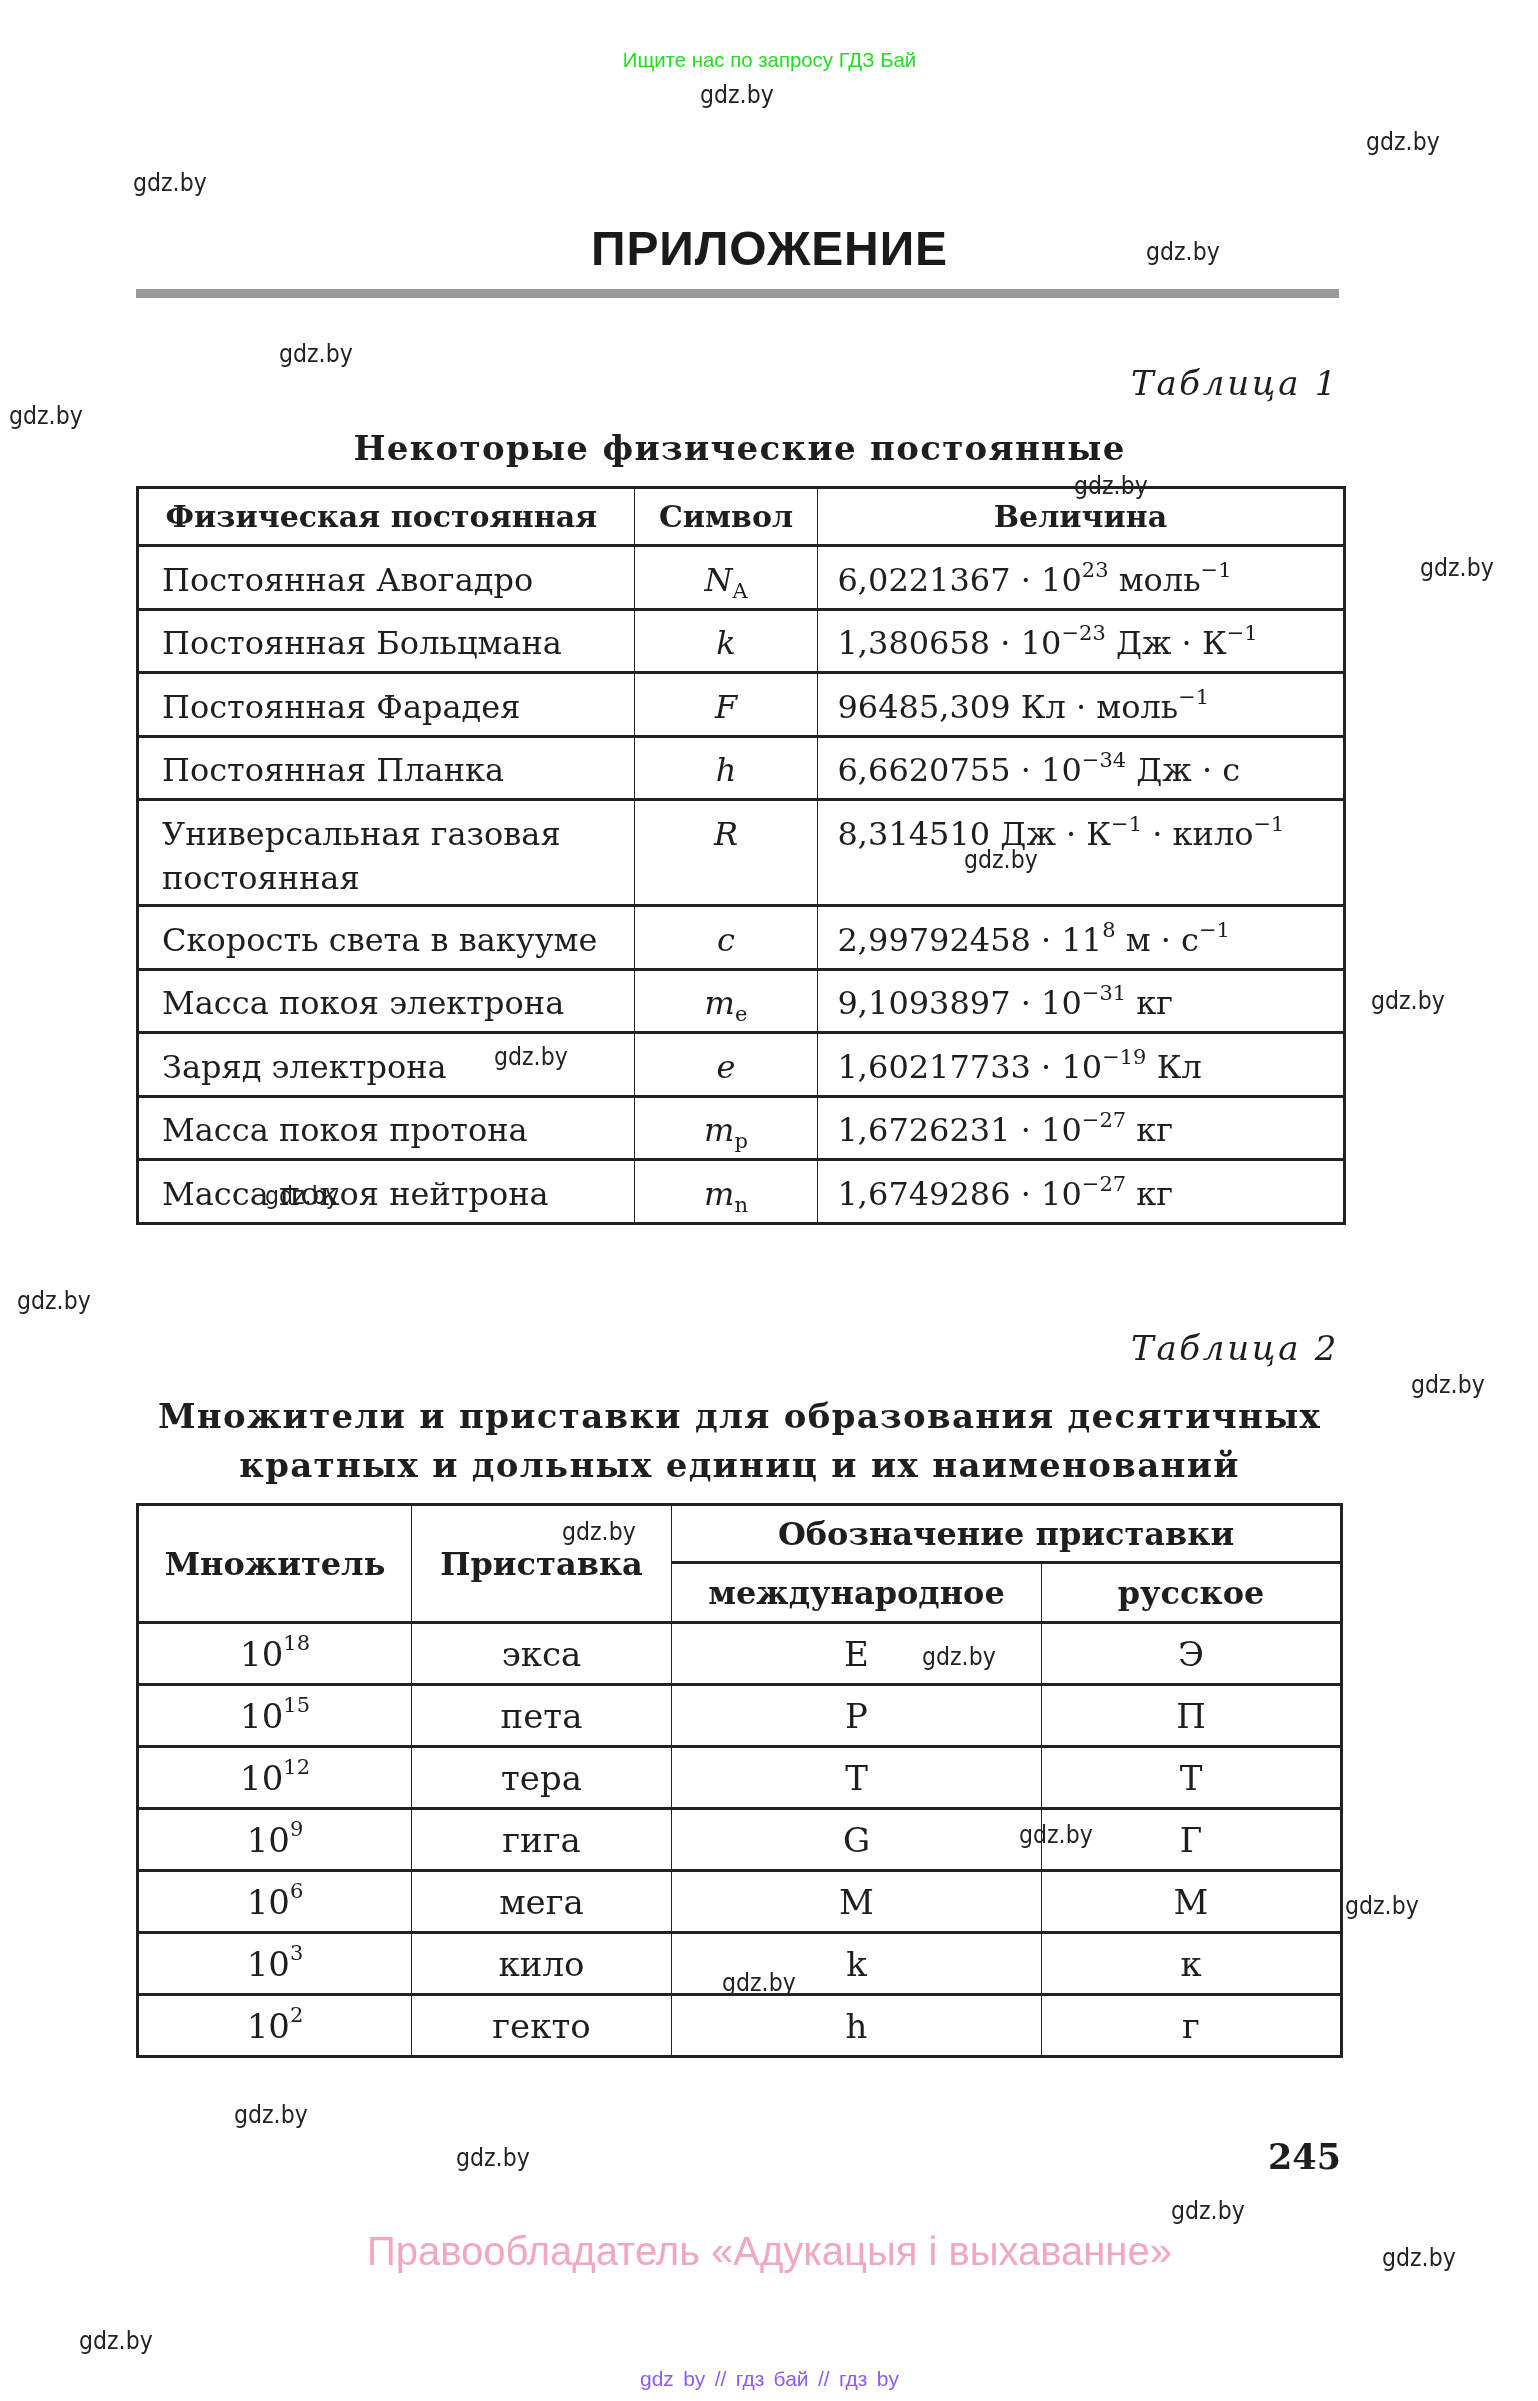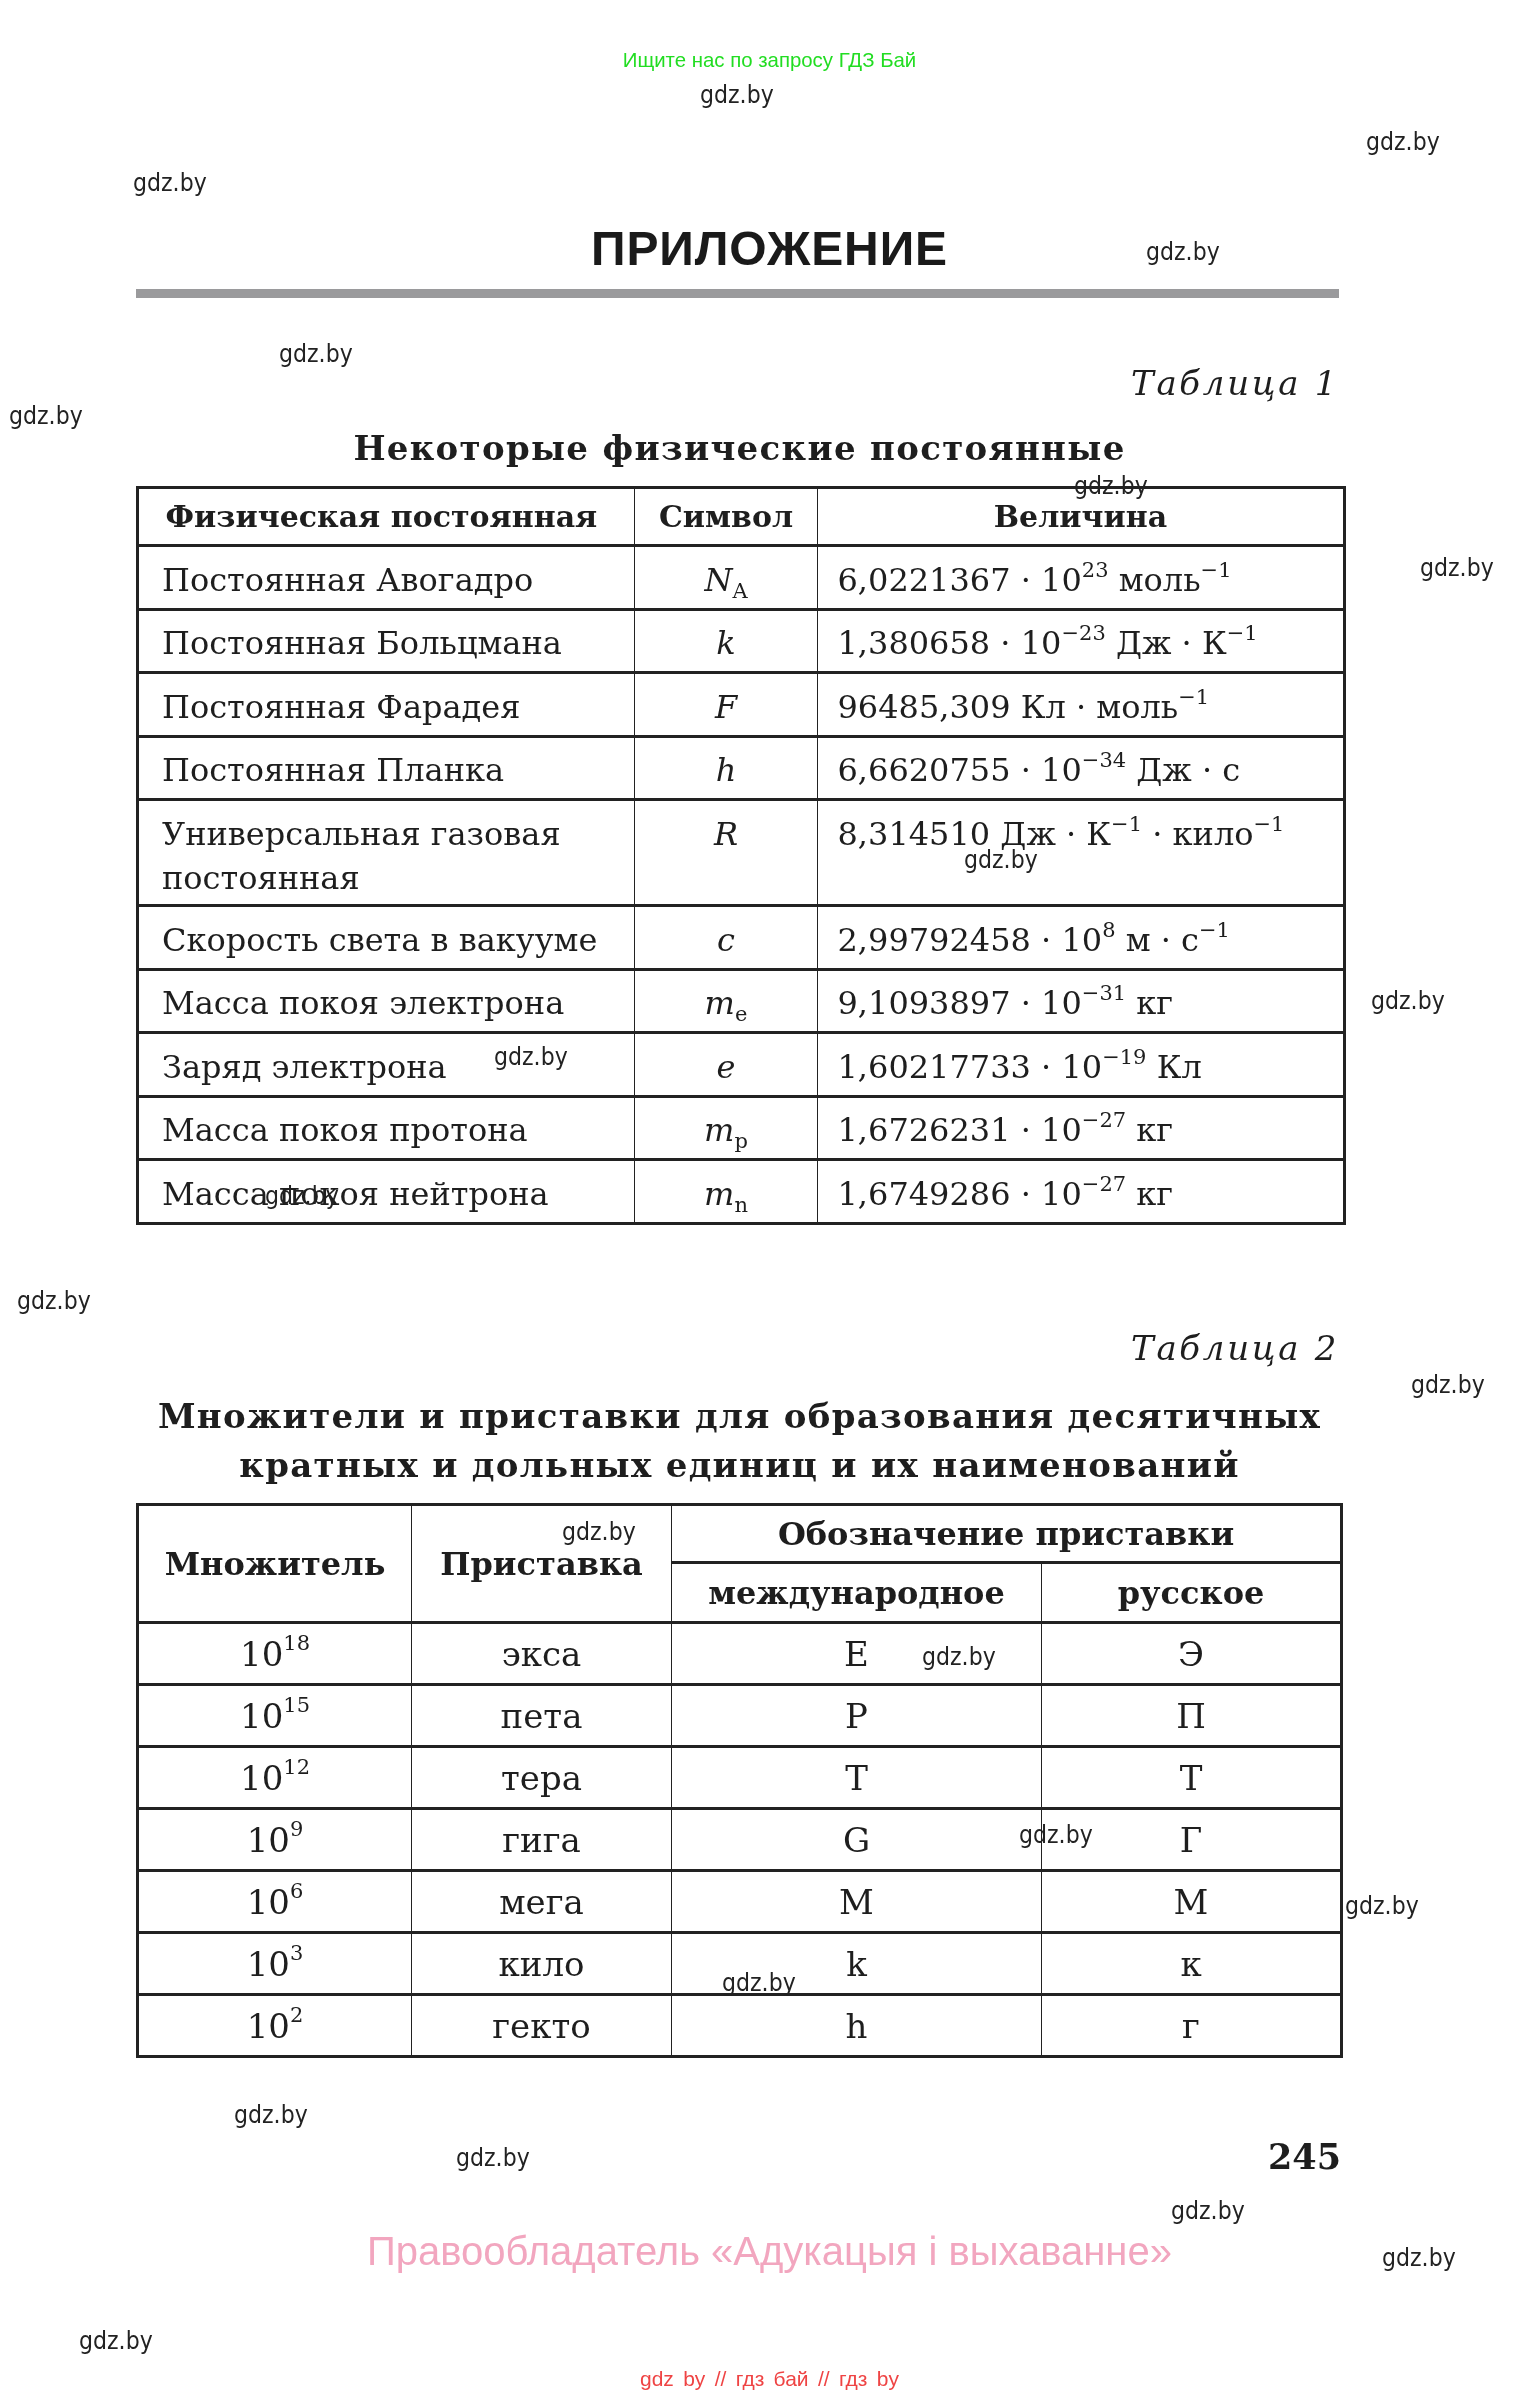--- a/index.html
+++ b/index.html
@@ -46,21 +46,21 @@
   #t2 th.h-sub { height: 57px; border-bottom: 3.5px solid #222; }
   #t2 td { height: 59px; text-align: center; font-size: 34px; border-bottom: 3.5px solid #222; }
   #t2 td sup { vertical-align: 16px; }
   .page-num { left: 1268px; top: 2136px; font-weight: bold; font-size: 35px; }
   .copyright {
     left: 0; width: 1539px; top: 2229px; text-align: center;
     font-family: "Liberation Sans", sans-serif; font-size: 40px; color: #f2a6bf;
   }
   .footer-links {
     left: 0; width: 1539px; top: 2367px; text-align: center;
-    font-family: "Liberation Sans", sans-serif; font-size: 21px; color: #ef4444;
+    font-family: "Liberation Sans", sans-serif; font-size: 21px; color: #8b5cf6;
     word-spacing: 3.5px;
   }
   .wm {
     position: absolute; font-family: "DejaVu Sans", sans-serif; font-size: 24px;
     color: #222; line-height: 26.6px; transform: scaleX(0.92); transform-origin: left top;
   }
 </style>
 </head>
 <body>
 
@@ -107,21 +107,21 @@
       <td class="val"><span>6,6620755 · 10</span><sup>−34</sup><span> Дж · с</span></td>
     </tr>
     <tr class="r2">
       <td class="name">Универсальная газовая постоянная</td>
       <td class="sym">R</td>
       <td class="val"><span>8,314510 Дж · К</span><sup>−1</sup><span> · кило</span><sup>−1</sup></td>
     </tr>
     <tr class="r1">
       <td class="name">Скорость света в вакууме</td>
       <td class="sym">c</td>
-      <td class="val"><span>2,99792458 · 10</span><sup>8</sup><span> м · с</span><sup>−1</sup></td>
+      <td class="val"><span>2,99792458 · 11</span><sup>8</sup><span> м · с</span><sup>−1</sup></td>
     </tr>
     <tr class="r1">
       <td class="name">Масса покоя электрона</td>
       <td class="sym"><span>m</span><sub>e</sub></td>
       <td class="val"><span>9,1093897 · 10</span><sup>−31</sup><span> кг</span></td>
     </tr>
     <tr class="r1">
       <td class="name">Заряд электрона</td>
       <td class="sym">e</td>
       <td class="val"><span>1,60217733 · 10</span><sup>−19</sup><span> Кл</span></td>

